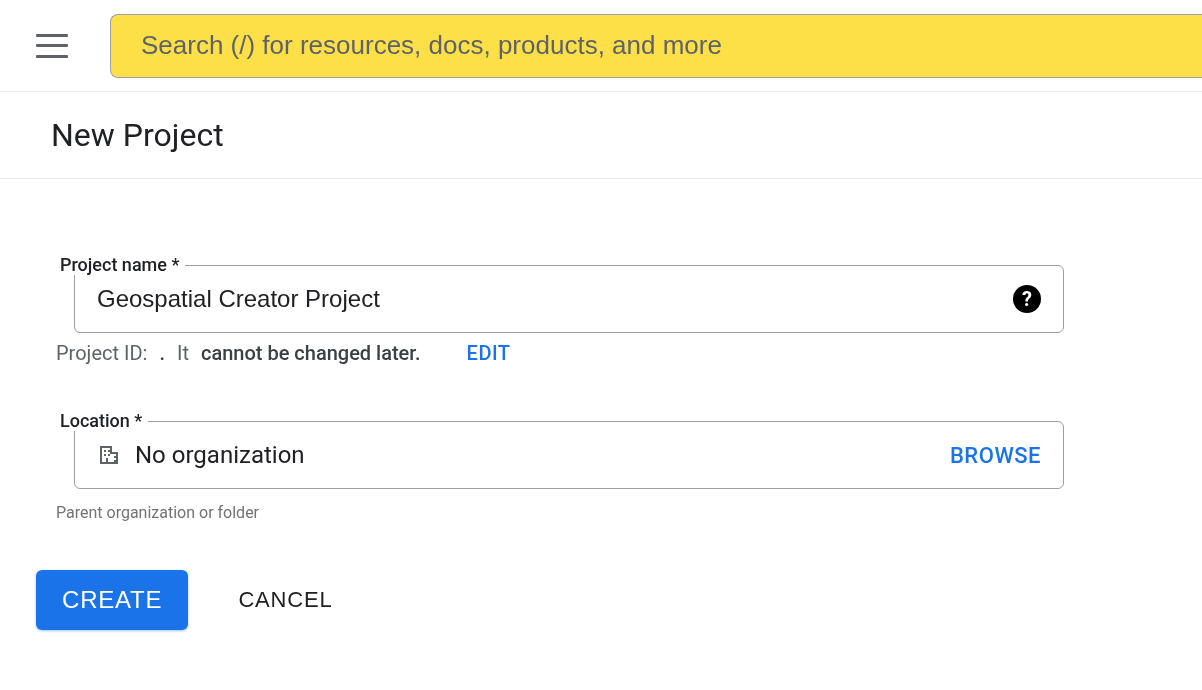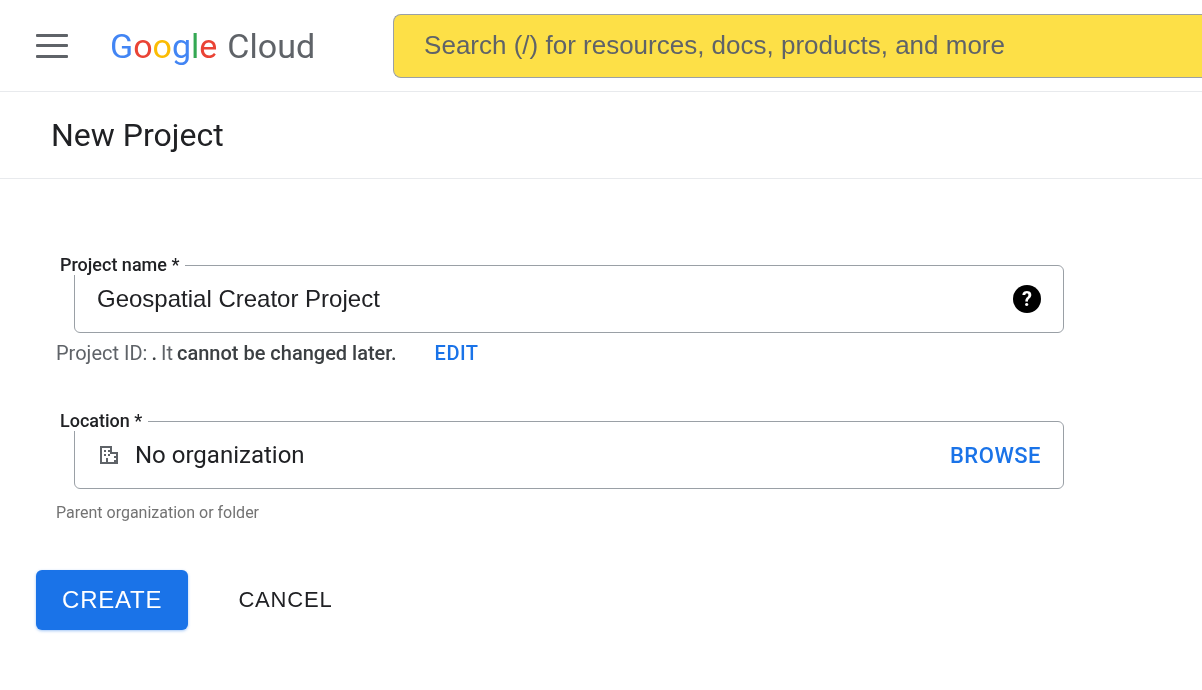--- a/index.html
+++ b/index.html
@@ -125,21 +125,21 @@
     font-size: 20px;
     font-weight: bold;
     cursor: pointer;
   }
   .hint {
     font-size: 20px;
     color: #5f6368;
     padding: 8px 0 0 20px;
     display: flex;
     align-items: baseline;
-    gap: 4px;
+    gap: 12px;
     flex-wrap: wrap;
   }
   .hint .bold { color: #3c4043; font-weight: 500; }
   .hint .edit-link {
     color: #1a73e8;
     font-weight: 500;
     letter-spacing: 0.5px;
     margin-left: 34px;
     cursor: pointer;
   }
@@ -199,24 +199,20 @@
   }
 </style>
 </head>
 <body>
 
 <div class="header">
   <div class="hamburger">
     <span></span>
       <span></span>
       <span></span>
-  </div>
-  <div class="logo">
-    <span class="logo-google"><span class="g1">G</span><span class="g2">o</span><span class="g3">o</span><span class="g4">g</span><span class="g5">l</span><span class="g6">e</span></span>
-    <span class="logo-cloud">Cloud</span>
   </div>
   <div class="search-box">
     <input type="text" placeholder="Search (/) for resources, docs, products, and more" style="">
   </div>
 </div>
 
 <div class="titlebar">
   <h1 class="page-title">New Project</h1>
 </div>
 

